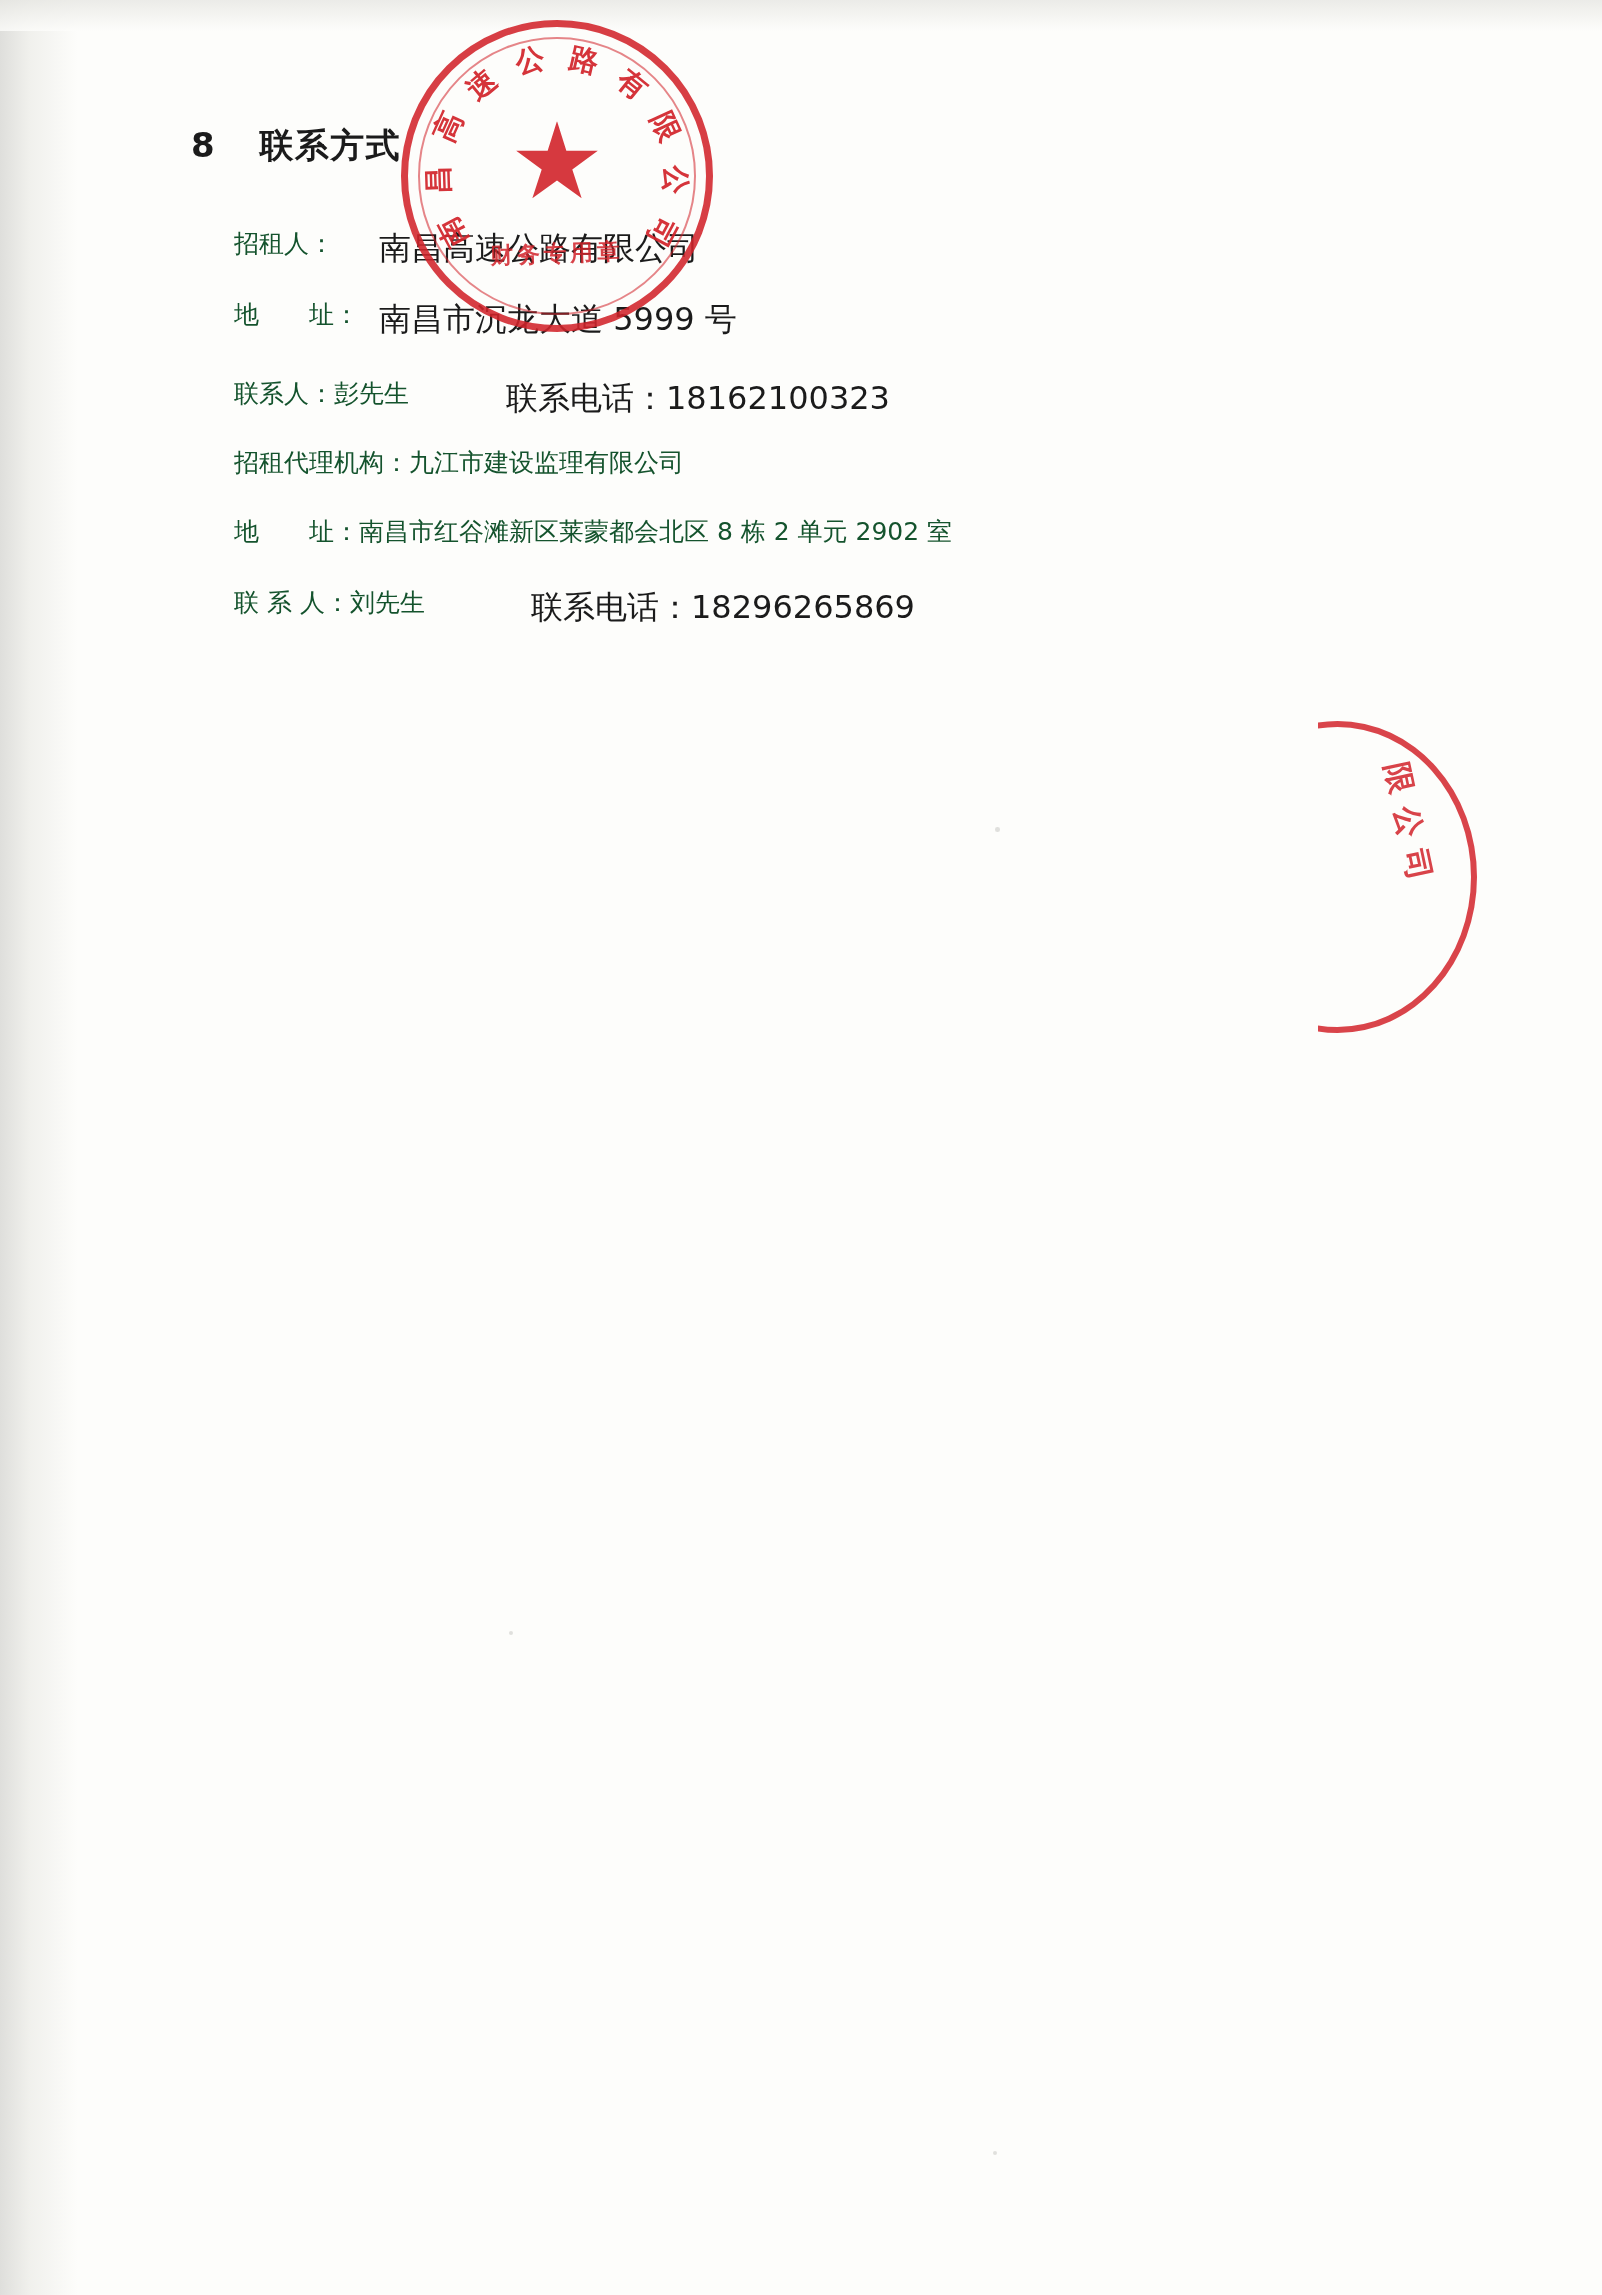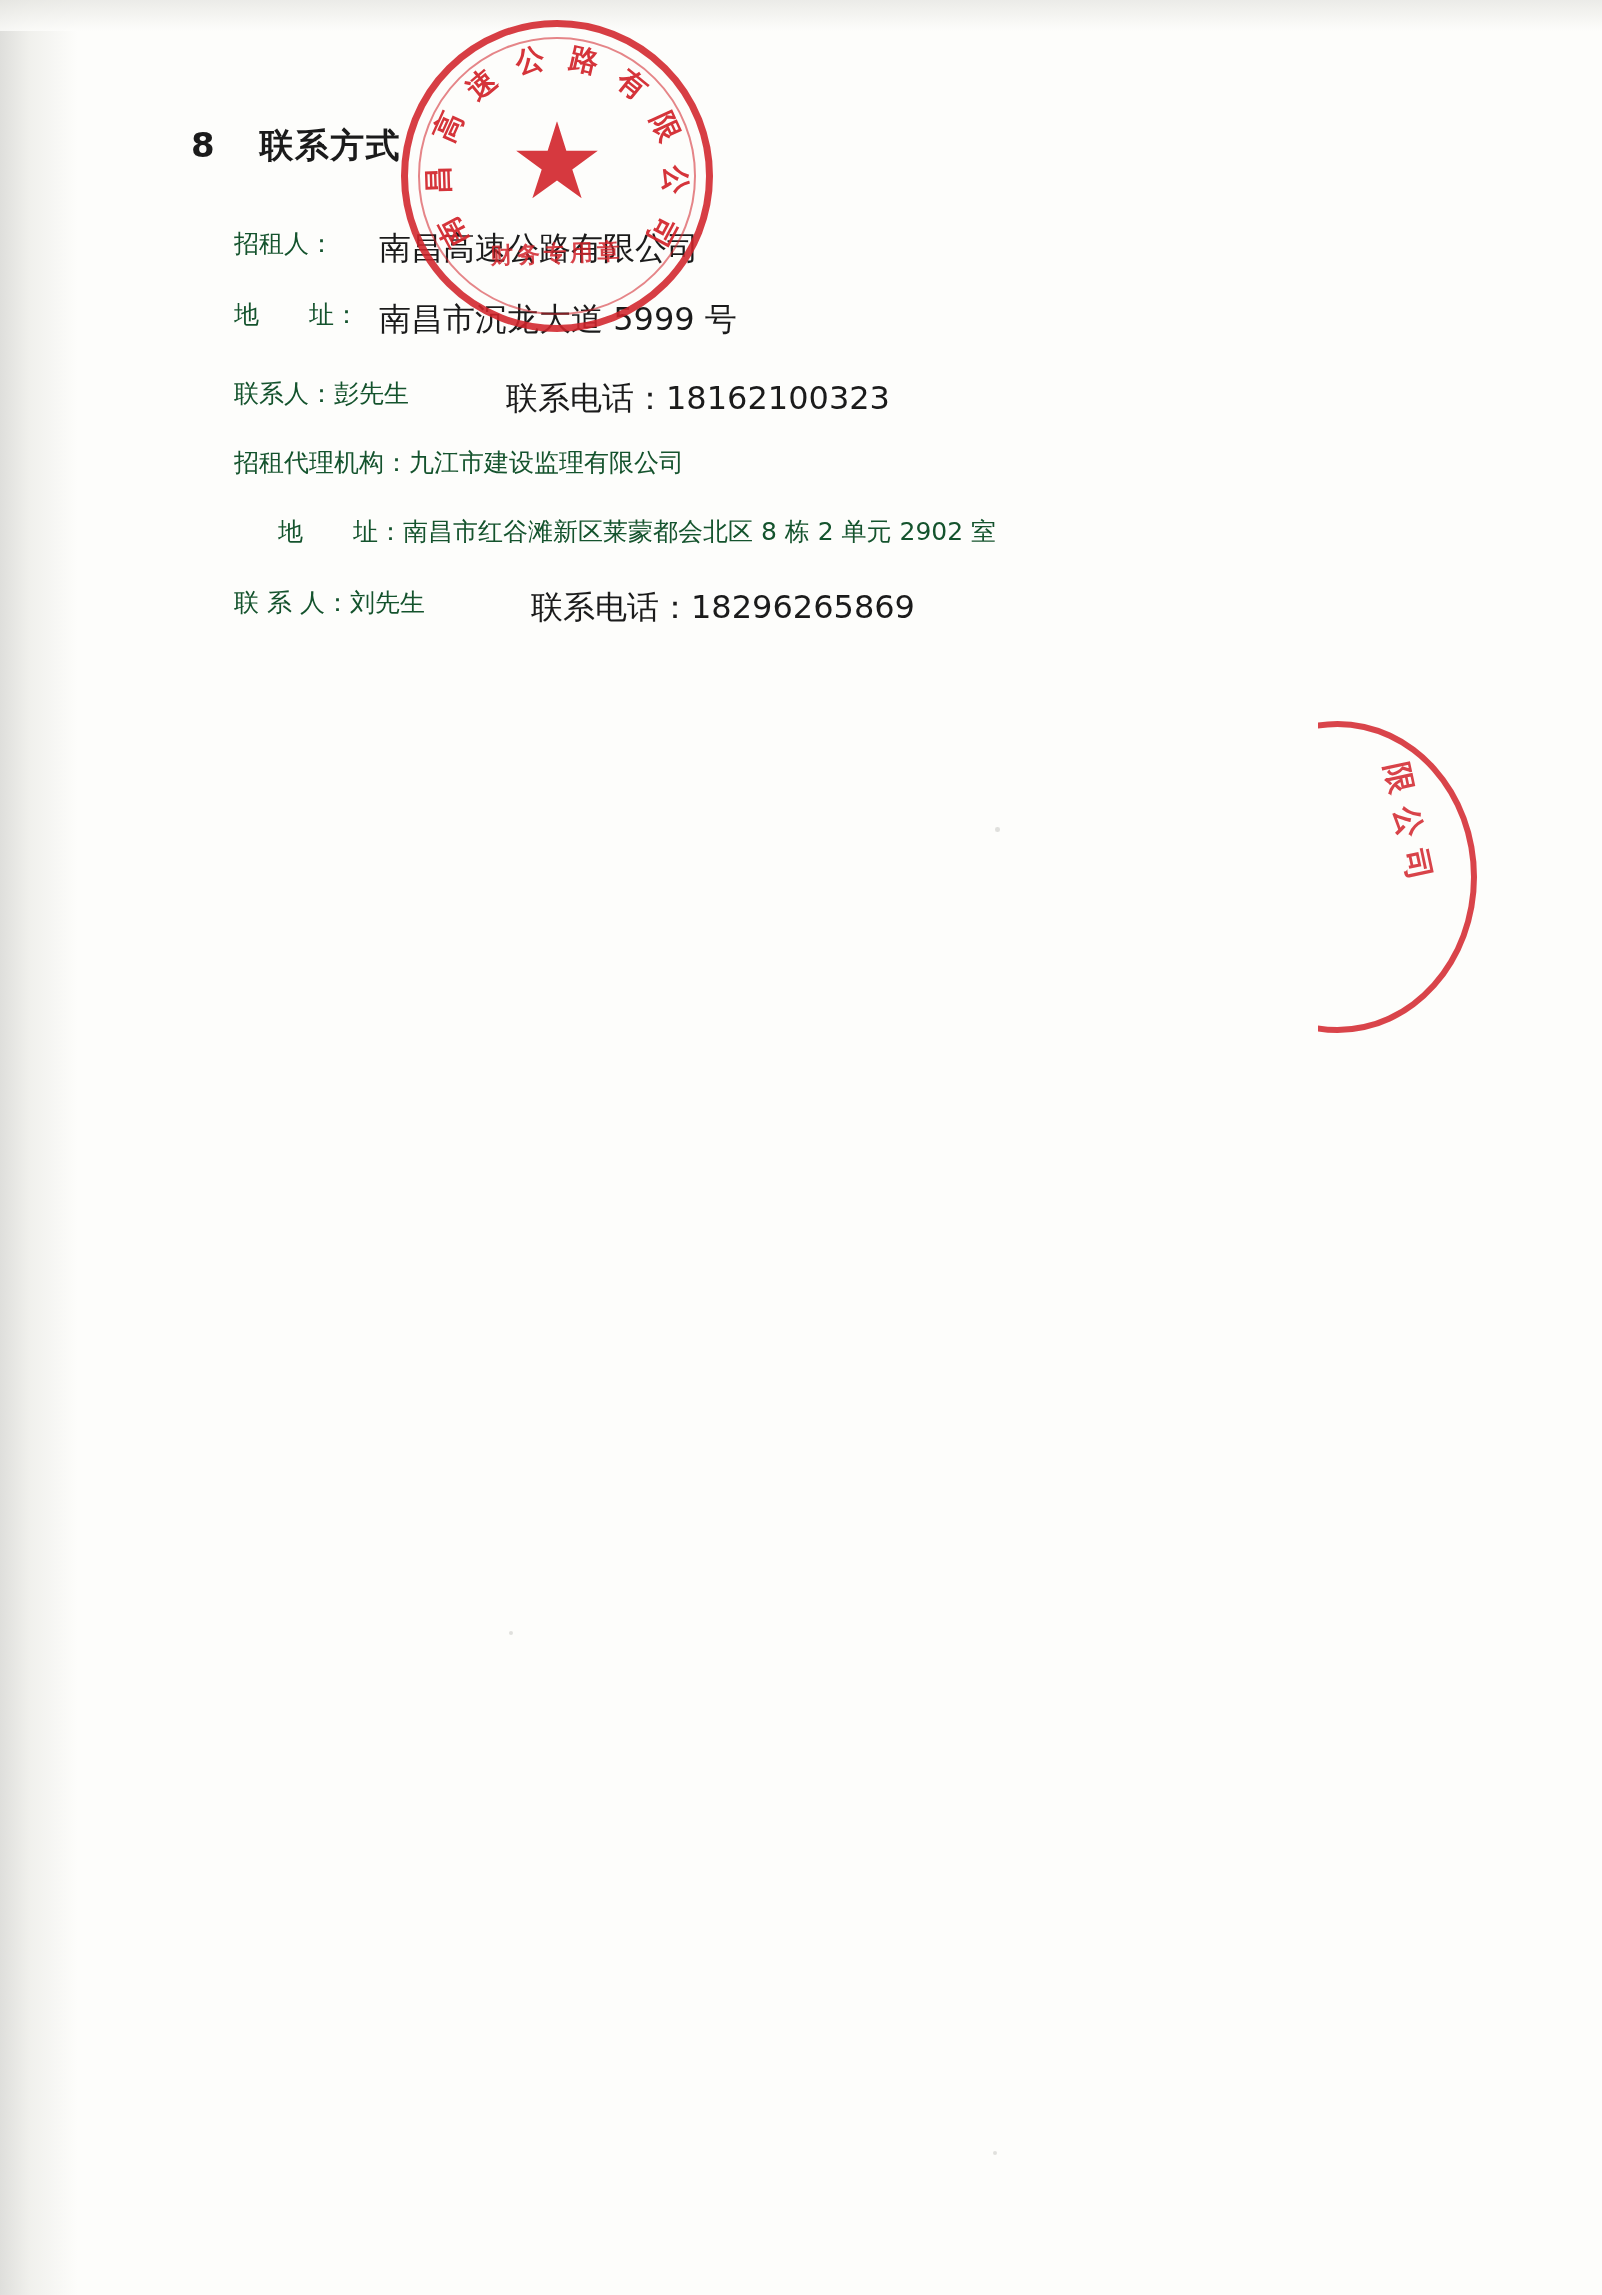--- a/index.html
+++ b/index.html
@@ -189,21 +189,21 @@
   <div class="row-value" style="left:379px; top:227px;">南昌高速公路有限公司</div>
 
   <div class="row-label" style="left:234px; top:298px;">地　　址：</div>
   <div class="row-value" style="left:379px; top:298px;">南昌市沉龙大道 5999 号</div>
 
   <div class="row-label" style="left:234px; top:377px;">联系人：彭先生</div>
   <div class="row-value" style="left:506px; top:377px;">联系电话：18162100323</div>
 
   <div class="row-label" style="left:234px; top:446px;text-align:right;">招租代理机构：九江市建设监理有限公司</div>
 
-  <div class="row-label" style="left:234px; top:515px;margin-left:44px;">地　　址：南昌市红谷滩新区莱蒙都会北区 8 栋 2 单元 2902 室</div>
+  <div class="row-label" style="left:234px; top:515px;">地　　址：南昌市红谷滩新区莱蒙都会北区 8 栋 2 单元 2902 室</div>
 
   <div class="row-label" style="left:234px; top:586px;">联 系 人：刘先生</div>
   <div class="row-value" style="left:531px; top:586px;">联系电话：18296265869</div>
 
   <div class="seal-round">
     <div class="ring"></div>
     <div class="ring inner"></div>
     <div class="seal-star"></div>
     <div class="seal-arc-text" id="sealArc">
         <span style="transform: translate(-104px, 56px) rotate(-118deg) translate(-50%, -50%);">南</span>

